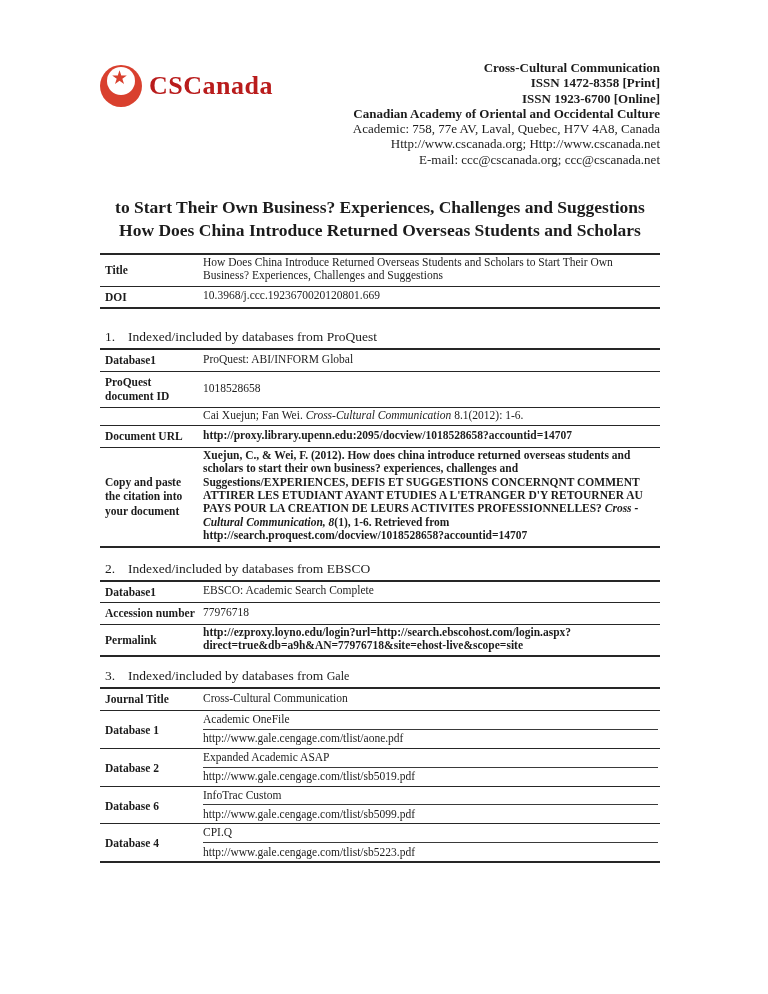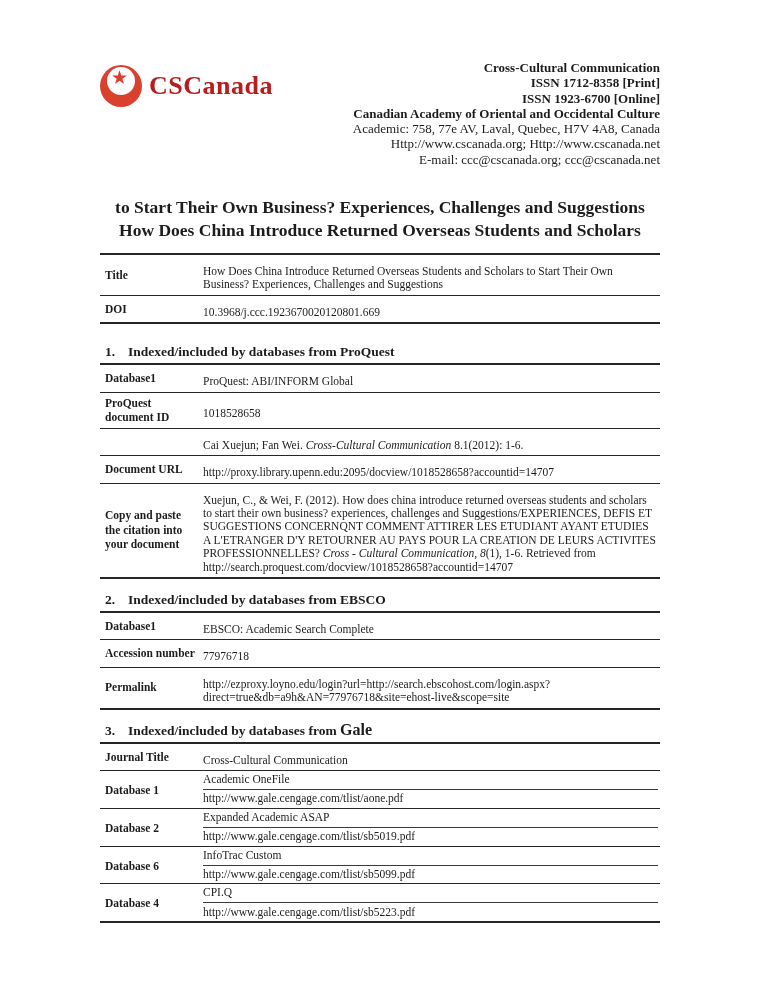--- a/index.html
+++ b/index.html
@@ -19,34 +19,34 @@
   .logo-inner { position:absolute; top:2px; left:7px; width:28px; height:28px; border-radius:50%; background:#ffffff; }
   .logo-leaf { position:absolute; top:3px; left:11px; font-family:"DejaVu Sans", sans-serif; font-size:19px; color:#d9402e; line-height:1; }
   .logo-text { font-size:26px; font-weight:700; color:#b91c1c; margin-left:7px; letter-spacing:0.5px; }
   .masthead { text-align:right; font-size:13px; line-height:15.3px; white-space:nowrap; }
   .masthead .b { font-weight:bold; }
 
   
   h1.article-title { text-align:center; font-size:17.5px; line-height:23px; font-weight:bold; margin:29px 0 11px 0; }
 
   
-  h2.sec { font-size:13.5px; font-weight:bold; padding-left:5px; margin:0 0 3px 0; }
+  h2.sec { font-size:13.5px; font-weight:normal; padding-left:5px; margin:0 0 3px 0; }
   h2.sec .hnum { display:inline-block; width:23px; }
-  h2.sec .gale { font-size:16px; }
+  h2.sec .gale { font-size:12px; }
   .mt1 { margin-top:20px !important; }
   .mt2 { margin-top:13px !important; }
   .mt3 { margin-top:11px !important; }
 
   
   table.info { width:100%; border-collapse:collapse; font-size:11.5px; line-height:13.4px;
                border-top:2px solid #262626; border-bottom:2px solid #262626; }
   table.info tr + tr > td { border-top:1.5px solid #262626; }
   td.lbl { width:97px; font-weight:bold; vertical-align:middle; padding:3px 2px 3px 5px; line-height:14.5px; }
-  td.val { vertical-align:middle; padding:10px 2px 3px 6px; }
-  td.val.break { overflow-wrap:anywhere; word-break:break-word; }
+  td.val { vertical-align:middle; padding:1px 2px 3px 6px; }
+  td.val.break { overflow-wrap:anywhere; word-break:break-word;font-weight:bold; }
   td.lbl.top { vertical-align:top; padding-top:12px;margin-left:32px; }
   em.jrnl { font-style:italic; }
 
   
   td.val.stack { padding:0 2px 0 6px; }
   .db-name { border-bottom:1px solid #3a3a3a; padding:2px 0 2.5px 0; }
   .db-url  { padding:2.5px 0 2px 0; }
 </style>
 </head>
 <body>
@@ -56,21 +56,21 @@
   <div class="header">
     <div class="logo">
       <span class="logo-mark">
         <span class="logo-inner"></span>
         <span class="logo-leaf">★</span>
       </span>
       <span class="logo-text">CSCanada</span>
     </div>
     <div class="masthead">
       <div class="b">Cross-Cultural Communication</div>
-      <div class="b">ISSN 1712-8358 [Print]</div>
+      <div class="b">ISSN 1472-8358 [Print]</div>
       <div class="b">ISSN 1923-6700 [Online]</div>
       <div class="b">Canadian Academy of Oriental and Occidental Culture</div>
       <div>Academic: 758, 77e AV, Laval, Quebec, H7V 4A8, Canada</div>
       <div>Http://www.cscanada.org; Http://www.cscanada.net</div>
       <div>E-mail: ccc@cscanada.org; ccc@cscanada.net</div>
     </div>
   </div>
 
   <h1 class="article-title">
     <div>to Start Their Own Business? Experiences, Challenges and Suggestions</div>

